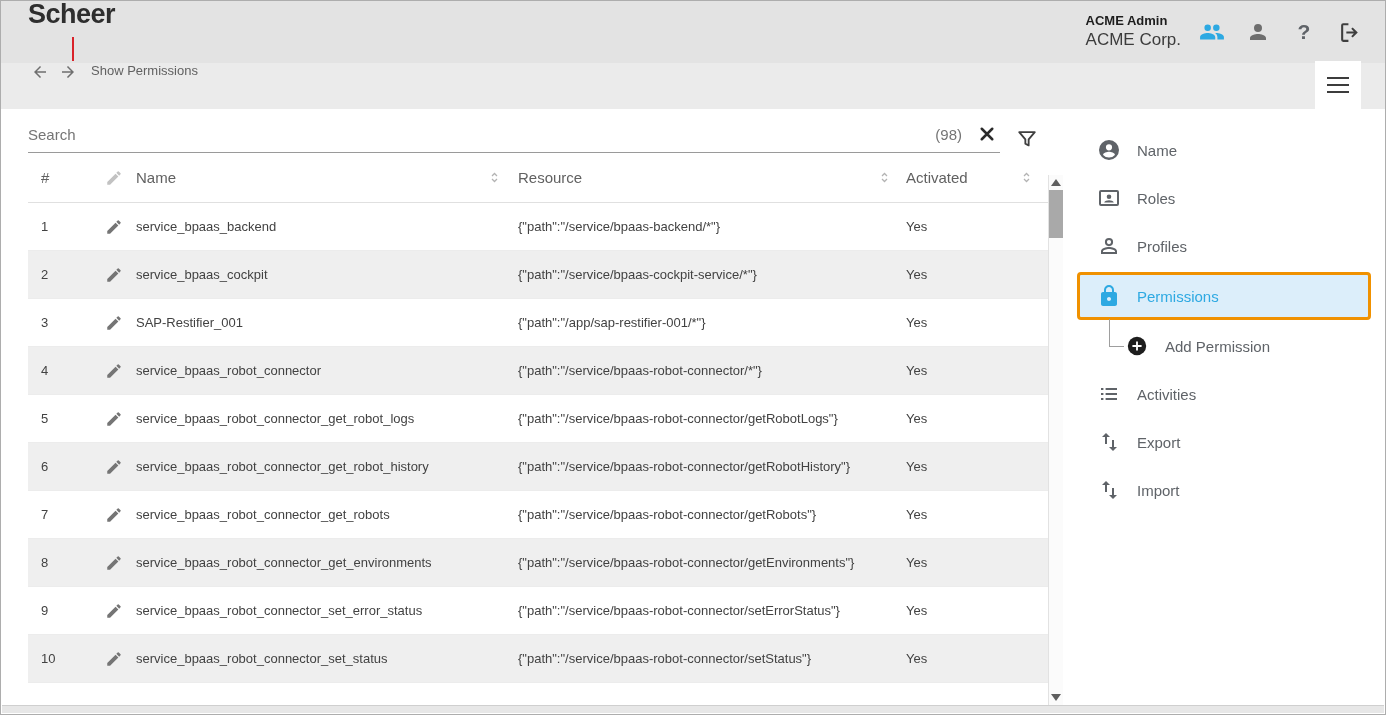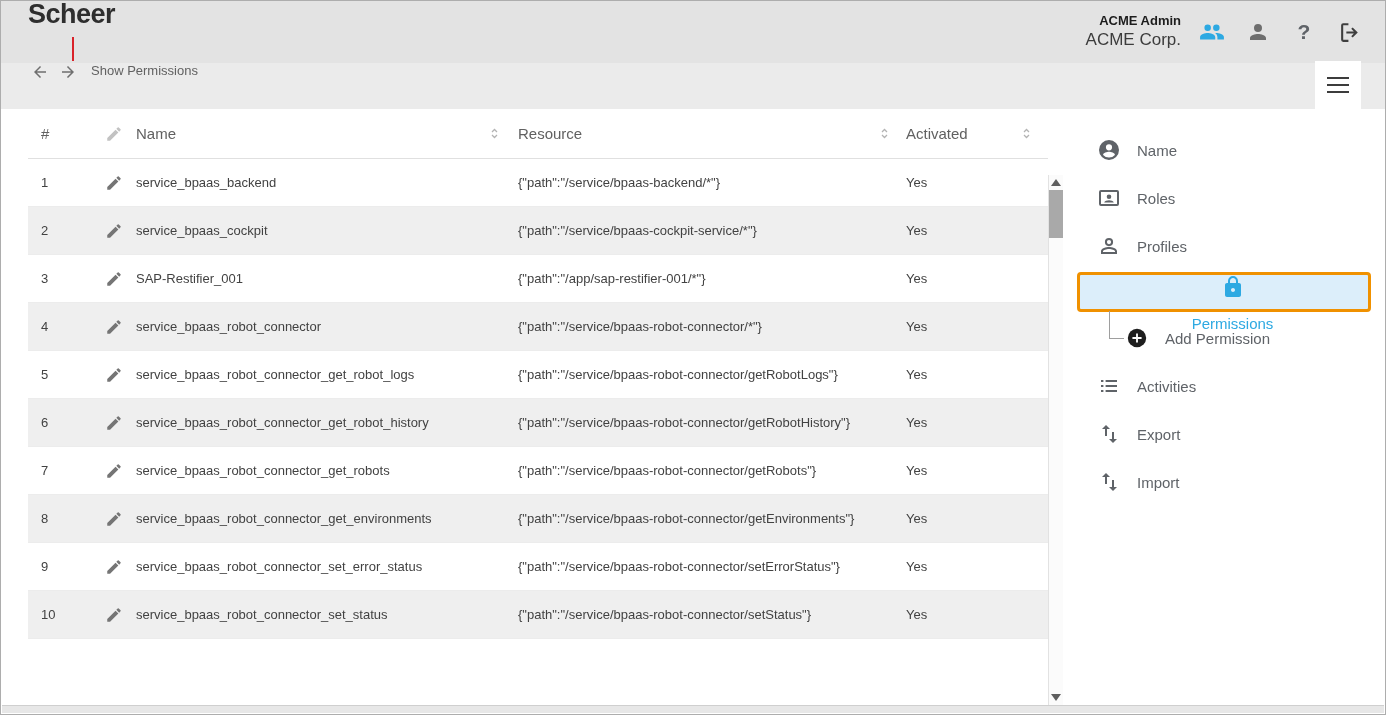--- a/index.html
+++ b/index.html
@@ -17,21 +17,21 @@
   
   .top-bar {
     height:62px; background:#e3e3e3; flex:0 0 62px;
     display:flex; align-items:center; padding:0 22px 0 27px;
   }
   .brand { display:flex; align-items:center; gap:7px;flex-direction:column; }
   .brand-name { font-size:27px; font-weight:bold; color:#2e2e2e; letter-spacing:-0.5px; }
   .brand-sep { width:2px; height:24px; background:#d9232a; margin:0 5px 0 7px; }
   .brand-product { font-size:26px; color:#d9232a; letter-spacing:1px; }
   .top-spacer { flex:1; }
-  .account { text-align:right; margin-right:18px; line-height:1.35; }
+  .account { margin-right:18px; line-height:1.35; }
   .account-name { font-size:13px; font-weight:bold; color:#1d1d1d; }
   .account-org  { font-size:17px; color:#3c3c3c; }
   .top-icons { display:flex; align-items:center; gap:20px; }
   .top-icons .icon-btn { width:26px; height:26px; display:flex; align-items:center; justify-content:center; cursor:pointer; }
   .help-glyph { font-size:21px; font-weight:bold; color:#5f6368; }
 
   
   .nav-bar {
     height:46px; flex:0 0 46px; background:#ebebeb;
     display:flex; align-items:flex-start; gap:10px; padding-left:30px;
@@ -86,24 +86,23 @@
   .scroll-thumb { width:100%; height:48px; background:#a9a9a9; cursor:grab; }
 
   
   .sidebar { width:322px; flex:0 0 322px; background:#fff; padding-top:17px; }
   .side-item {
     display:flex; align-items:center; height:48px; padding-left:34px; gap:16px;
     font-size:15px; color:#5f6368; cursor:pointer; white-space:nowrap;
   }
   .side-item svg { flex:0 0 24px; }
   .side-item.active {
-    height:40px; margin:2px 14px; padding-left:17px;
+    height:48px; margin:2px 14px; padding-left:17px;
     background:#dceefa; border:3px solid #f09100; border-radius:4px;
     color:#2da9e2;
-    flex-direction:column;
   }
   .side-item.sub { position:relative; padding-left:62px; gap:16px; }
   .side-item.sub::before {
     content:""; position:absolute; left:46px; top:-3px; width:14px; height:27px;
     border-left:1px solid #9e9e9e; border-bottom:1px solid #9e9e9e;
   }
 
   
   .bottom-bar { position:absolute; left:1px; right:1px; bottom:1px; height:8px; background:#e7e7e7; border-top:1px solid #cfcfcf; }
 </style>
@@ -162,20 +161,36 @@
           <span></span>
           <span></span>
           <span></span>
         </div>
     </div>
   </div>
 
   <div class="content">
     <div class="main">
 
+      <div class="search-row">
+        <div class="search-line">
+          <input type="text" placeholder="Search" style="">
+          <span class="result-count">(98)</span>
+          <span class="clear-btn">
+            <svg width="18" height="18" viewBox="0 0 24 24">
+              <path d="M5 5l14 14M19 5L5 19" stroke="#2b2b2b" stroke-width="3.4" stroke-linecap="round" fill="none"></path>
+            </svg>
+          </span>
+        </div>
+        <span class="filter-btn">
+          <svg width="22" height="22" viewBox="0 0 24 24">
+            <path d="M3.5 4.5h17l-6.7 8v6.5l-3.6-1.8v-4.7l-6.7-8z" fill="none" stroke="#3f3f3f" stroke-width="2" stroke-linejoin="round"></path>
+          </svg>
+        </span>
+      </div>
 
       <div class="table">
         <div class="t-header">
           <div class="hcell num">#</div>
           <div class="hcell edit">
             <svg width="18" height="18" viewBox="0 0 24 24">
               <path fill="#c2c2c2" d="M3 17.25V21h3.75L17.81 9.94l-3.75-3.75L3 17.25zM20.71 7.04a1 1 0 0 0 0-1.41l-2.34-2.34a1 1 0 0 0-1.41 0l-1.83 1.83 3.75 3.75 1.83-1.83z"></path>
             </svg>
           </div>
           <div class="hcell">

